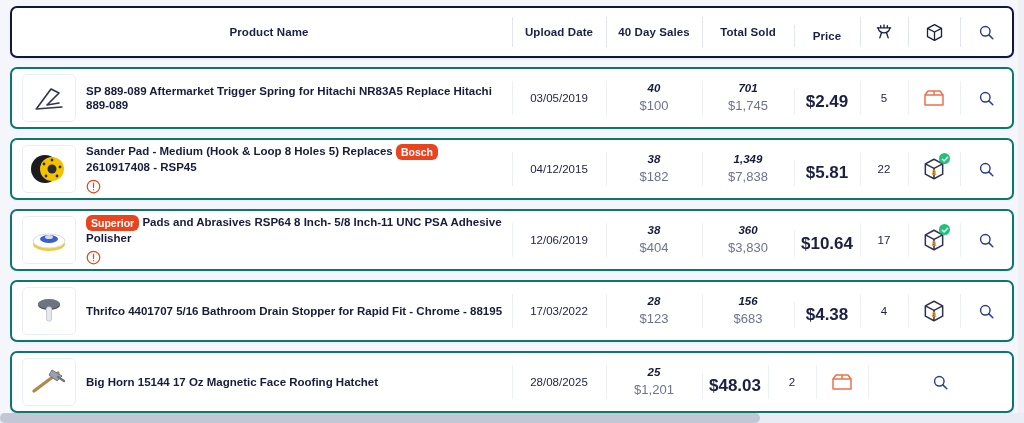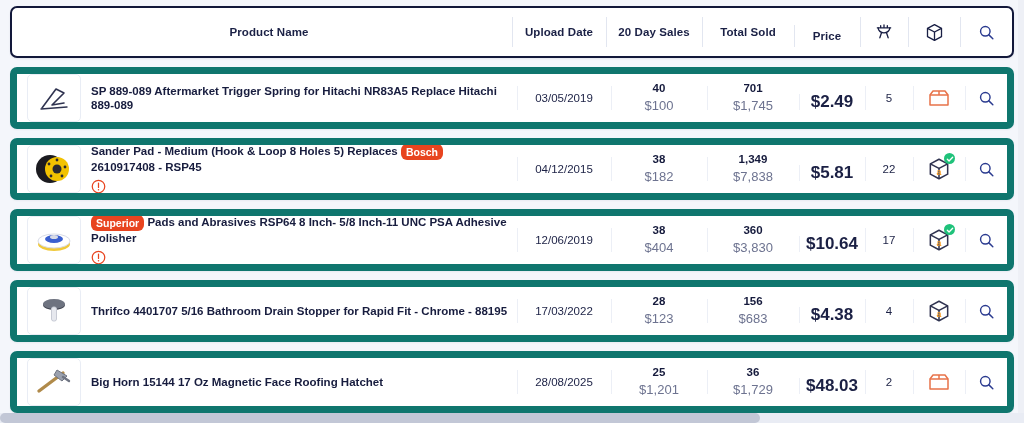--- a/index.html
+++ b/index.html
@@ -56,21 +56,21 @@
   .c-box    { width: 52px; }
   .c-zoom   { flex: 1 1 auto; }
 
   
   .rows { margin-top: 9px; }
   .row {
     display: flex;
     align-items: stretch;
     height: 62px;
     background: #ffffff;
-    border: 7px solid #0f766e;
+    border: 2px solid #0f766e;
     border-radius: 7px;
     margin-bottom: 9px;
     box-shadow: 0 1px 2px rgba(20,25,60,.05);
     overflow: hidden;
   }
   .row .cell {
     display: flex;
     align-items: center;
     justify-content: center;
     flex-direction: column;
@@ -122,21 +122,21 @@
     padding: 1.5px 5px;
     border-radius: 6px;
     vertical-align: middle;
   }
   .warn {
     width: 15px; height: 15px;
     display: inline-block;
   }
 
   
-  .big { font-size: 11.5px; font-weight: bold; color: #151a3c; line-height: 1.25; }
+  .big { font-size: 11.5px; font-weight: bold; color: #151a3c; line-height: 1.25; font-style: italic; }
   .sub { font-size: 13px; color: #6d7390; line-height: 1.3; margin-top: 2px; }
   .plain { font-size: 11.5px; color: #1b2044; }
   .bold-plain { font-size: 17px; font-weight: bold; color: #1b2044; }
 
   
   .icon-btn {
     display: flex; align-items: center; justify-content: center;
     width: 30px; height: 30px;
     cursor: pointer;
   }
@@ -175,21 +175,21 @@
 <div class="page">
 
   <div class="header">
     <div class="cell c-prod">
       <span>Product Name</span>
     </div>
     <div class="cell c-date">
       <span>Upload Date</span>
     </div>
     <div class="cell c-30day">
-      <span>20 Day Sales</span>
+      <span>40 Day Sales</span>
     </div>
     <div class="cell c-total">
       <span>Total Sold</span>
     </div>
     <div class="cell c-price">
       <span>Price</span>
     </div>
     <div class="cell c-qty">
       <span class="icon-btn">
         <svg width="20" height="20" viewBox="0 0 24 24" fill="none" stroke="#1a2045" stroke-width="1.6" stroke-linecap="round">
@@ -463,24 +463,20 @@
           <span class="prod-title">Big Horn 15144 17 Oz Magnetic Face Roofing Hatchet</span>
         </span>
       </div>
       <div class="cell c-date">
         <span class="plain">28/08/2025</span>
       </div>
       <div class="cell c-30day">
         <span class="big">25</span>
         <span class="sub">$1,201</span>
       </div>
-      <div class="cell c-total">
-        <span class="big">36</span>
-        <span class="sub">$1,729</span>
-      </div>
       <div class="cell c-price">
         <span class="bold-plain">$48.03</span>
       </div>
       <div class="cell c-qty">
         <span class="plain">2</span>
       </div>
       <div class="cell c-box">
         <span class="icon-btn">
           <svg width="24" height="24" viewBox="0 0 24 24" fill="none" stroke="#e8734a" stroke-width="1.5" stroke-linejoin="round">
             <path d="M3 9l3-4h12l3 4"></path>

